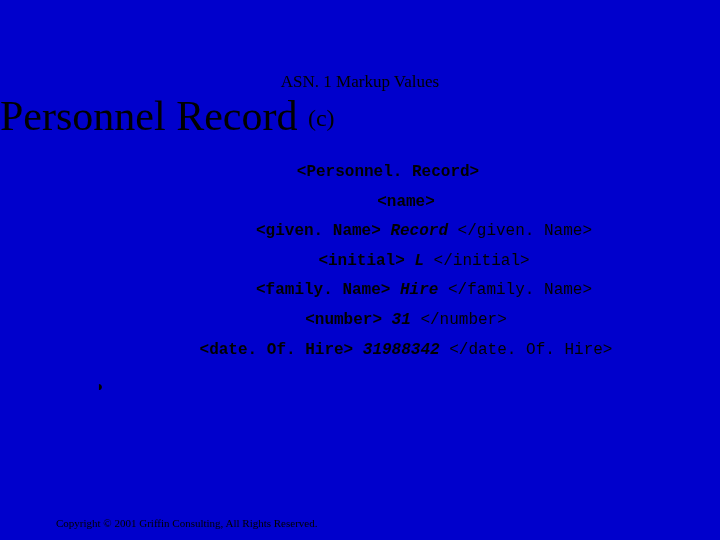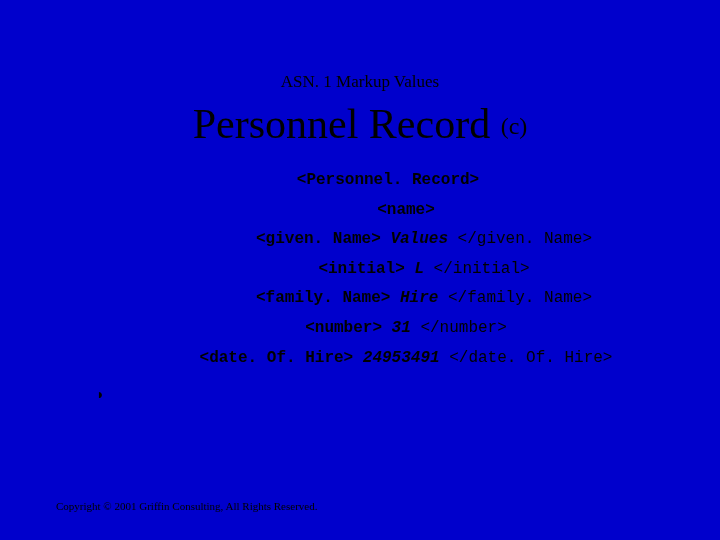--- a/index.html
+++ b/index.html
@@ -11,23 +11,23 @@
     font-family: "Times New Roman", serif;
     position: relative;
     overflow: hidden;
   }
   .pretitle {
     text-align: center;
     font-size: 17px;
     padding-top: 72px;
   }
   .title {
-    text-align: center;
+    text-align: left;
     font-size: 42px;
-    margin-top: 8px;
+    margin-top: 0;
   }
   .title-suffix {
     font-size: 24px;
     vertical-align: 4px;
   }
   .code-block {
     margin-top: 18px;
     margin-left: 56px;
     font-family: "Courier New", monospace;
     font-size: 16px;
@@ -39,47 +39,47 @@
   .b { font-weight: bold; }
   .val { font-weight: bold; font-style: italic; }
   .bullet {
     margin-left: 96px;
     margin-top: 14px;
     font-size: 14px;
   }
   .copyright {
     position: absolute;
     left: 56px;
-    bottom: 28px;
+    bottom: 11px;
     font-size: 11px;
     font-family: "Times New Roman", serif;
   }
 </style>
 </head>
 <body>
 
 <div class="pretitle">ASN. 1 Markup Values</div>
 
 <div class="title">
   <span>Personnel Record </span><span class="title-suffix">(c)</span>
 </div>
 
 <div class="code-block">
   <div><span class="b">&lt;Personnel. Record&gt;</span></div>
 
   <div class="ind1"><span class="b">&lt;name&gt;</span></div>
 
-  <div class="ind2"><span class="b">&lt;given. Name&gt; </span><span class="val">Values</span><span> &lt;/given. Name&gt;</span></div>
+  <div class="ind2"><span class="b">&lt;given. Name&gt; </span><span class="val">Record</span><span> &lt;/given. Name&gt;</span></div>
 
   <div class="ind2"><span class="b">&lt;initial&gt; </span><span class="val">L</span><span> &lt;/initial&gt;</span></div>
 
   <div class="ind2"><span class="b">&lt;family. Name&gt; </span><span class="val">Hire</span><span> &lt;/family. Name&gt;</span></div>
 
 
 
   <div class="ind1"><span class="b">&lt;number&gt; </span><span class="val">31</span><span> &lt;/number&gt;</span></div>
 
-  <div class="ind1"><span class="b">&lt;date. Of. Hire&gt; </span><span class="val">24953491</span><span> &lt;/date. Of. Hire&gt;</span></div>
+  <div class="ind1"><span class="b">&lt;date. Of. Hire&gt; </span><span class="val">31988342</span><span> &lt;/date. Of. Hire&gt;</span></div>
 </div>
 
 <div class="bullet">◗</div>
 
 <div class="copyright">Copyright © 2001 Griffin Consulting, All Rights Reserved.</div>
 
 </body></html>

